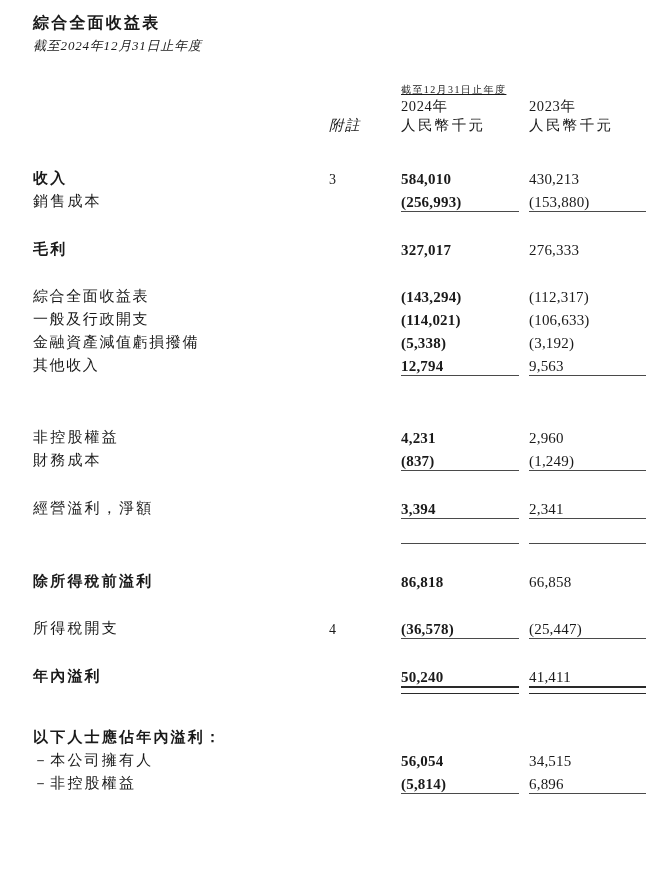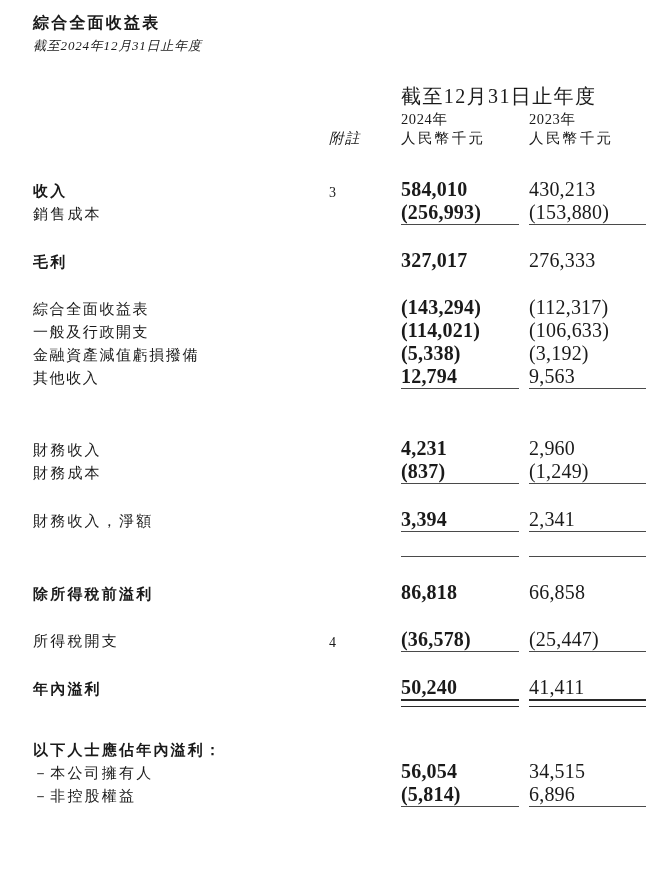--- a/index.html
+++ b/index.html
@@ -62,24 +62,25 @@
   col.c-note  { width: 60px;  }
   col.c-gap   { width: 12px;  }
   col.c-y1    { width: 118px; }
   col.c-gap2  { width: 10px;  }
   col.c-y2    { width: 117px; }
 
   
   .hdr-span {
     text-align: center;
     font-weight: bold;
-    font-size: 20px;
+    font-size: 10px;
     letter-spacing: 1.4px;
     white-space: nowrap;
     padding-bottom: 3px;
+    text-decoration: underline;
   }
   .hdr-y1 {
     text-align: right;
     font-weight: bold;
     font-size: 14.5px;
     letter-spacing: 0.6px;
     white-space: nowrap;
     padding-bottom: 3px;
   }
   .hdr-y2 {
@@ -128,21 +129,21 @@
   .label.narrow { letter-spacing: 1.6px; }
 
   .note {
     text-align: center;
     font-size: 14px;
     white-space: nowrap;
   }
 
   .num {
     text-align: right;
-    font-size: 20px;
+    font-size: 15px;
     white-space: nowrap;
     letter-spacing: 0.2px;
     padding-right: 1px;
     margin-left: 13px;
   }
   .num.b { font-weight: bold; }
   tr.sp-lg > td { height: 24px; }
   tr.sp-xl > td { height: 30px; }
 
   
@@ -300,21 +301,21 @@
     <tr class="sp-lg">
           <td colspan="6"></td>
         </tr>
 
 
     <tr class="sp-lg">
           <td colspan="6"></td>
         </tr>
 
     <tr class="row">
-      <td class="label">財務收入</td>
+      <td class="label">非控股權益</td>
       <td class="note"></td>
       <td></td>
       <td class="num b">4,231</td>
       <td></td>
       <td class="num">2,960</td>
     </tr>
     <tr class="row">
       <td class="label">財務成本</td>
       <td class="note"></td>
       <td></td>
@@ -331,21 +332,21 @@
       <td class="ruleholder">
             <div class="rule"></div>
           </td>
     </tr>
 
     <tr class="sp-lg">
           <td colspan="6"></td>
         </tr>
 
     <tr class="row">
-      <td class="label">財務收入，淨額</td>
+      <td class="label">經營溢利，淨額</td>
       <td class="note"></td>
       <td></td>
       <td class="num b">3,394</td>
       <td></td>
       <td class="num">2,341</td>
     </tr>
     <tr class="rule-row">
       <td colspan="3"></td>
       <td class="ruleholder">
             <div class="rule"></div>

